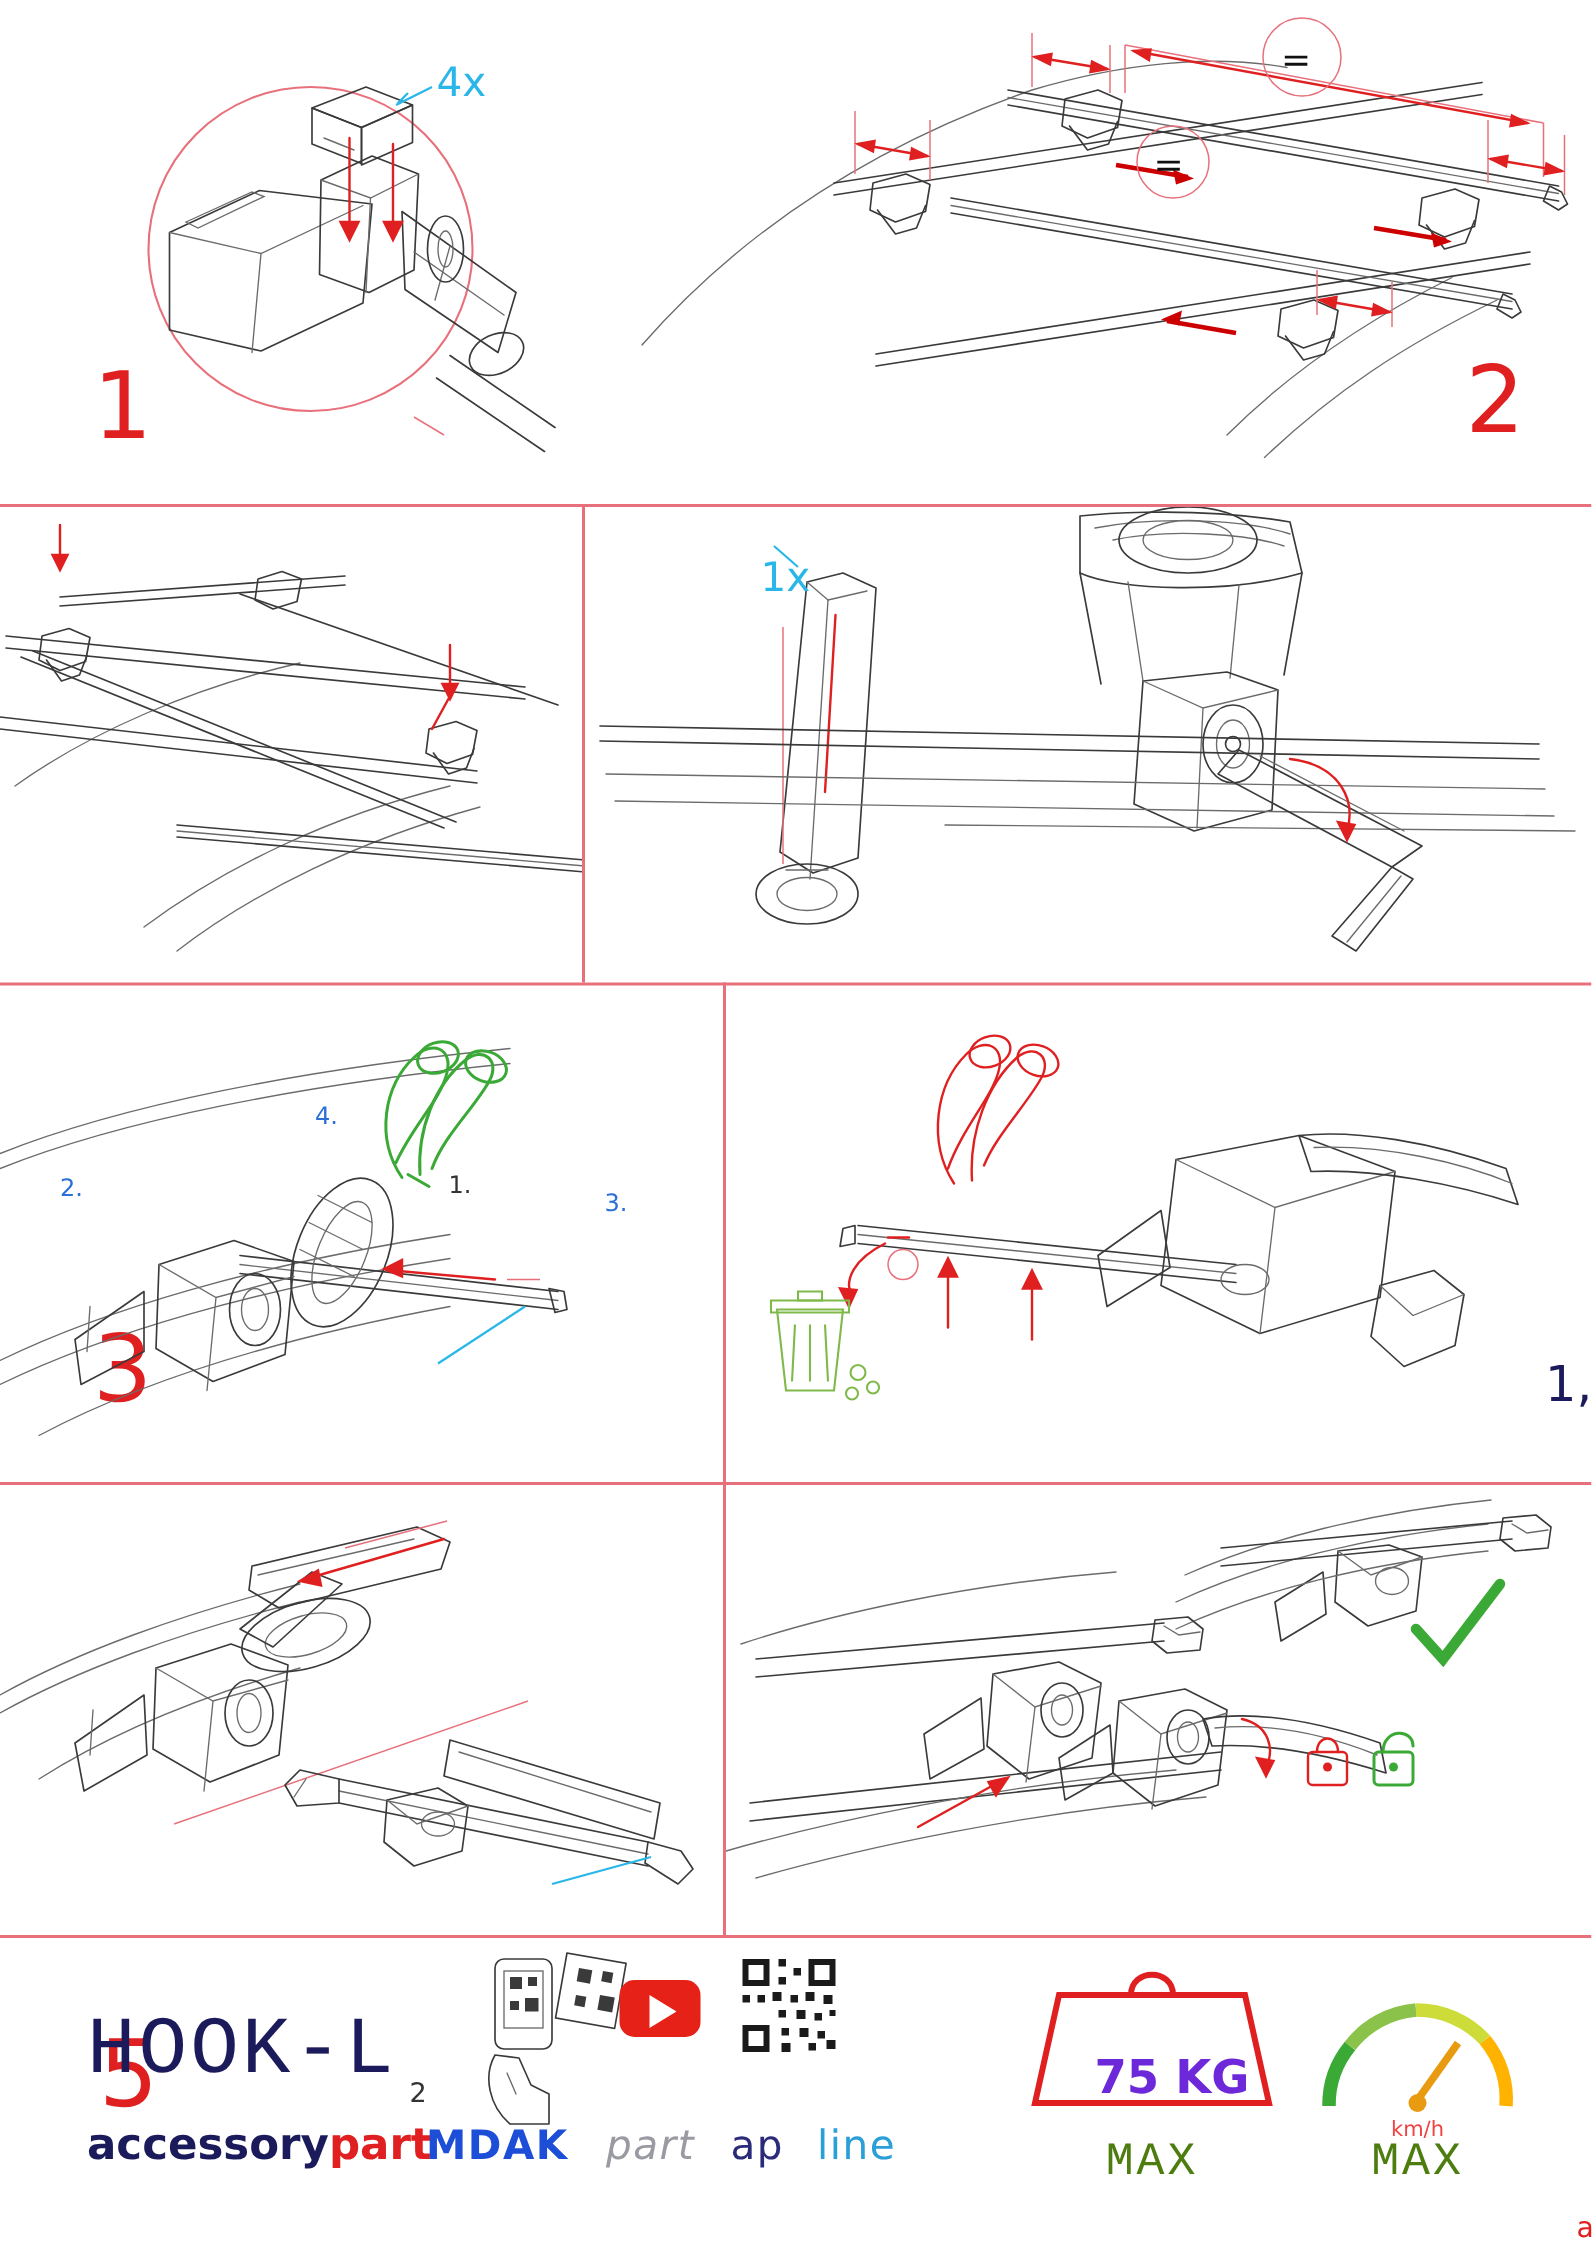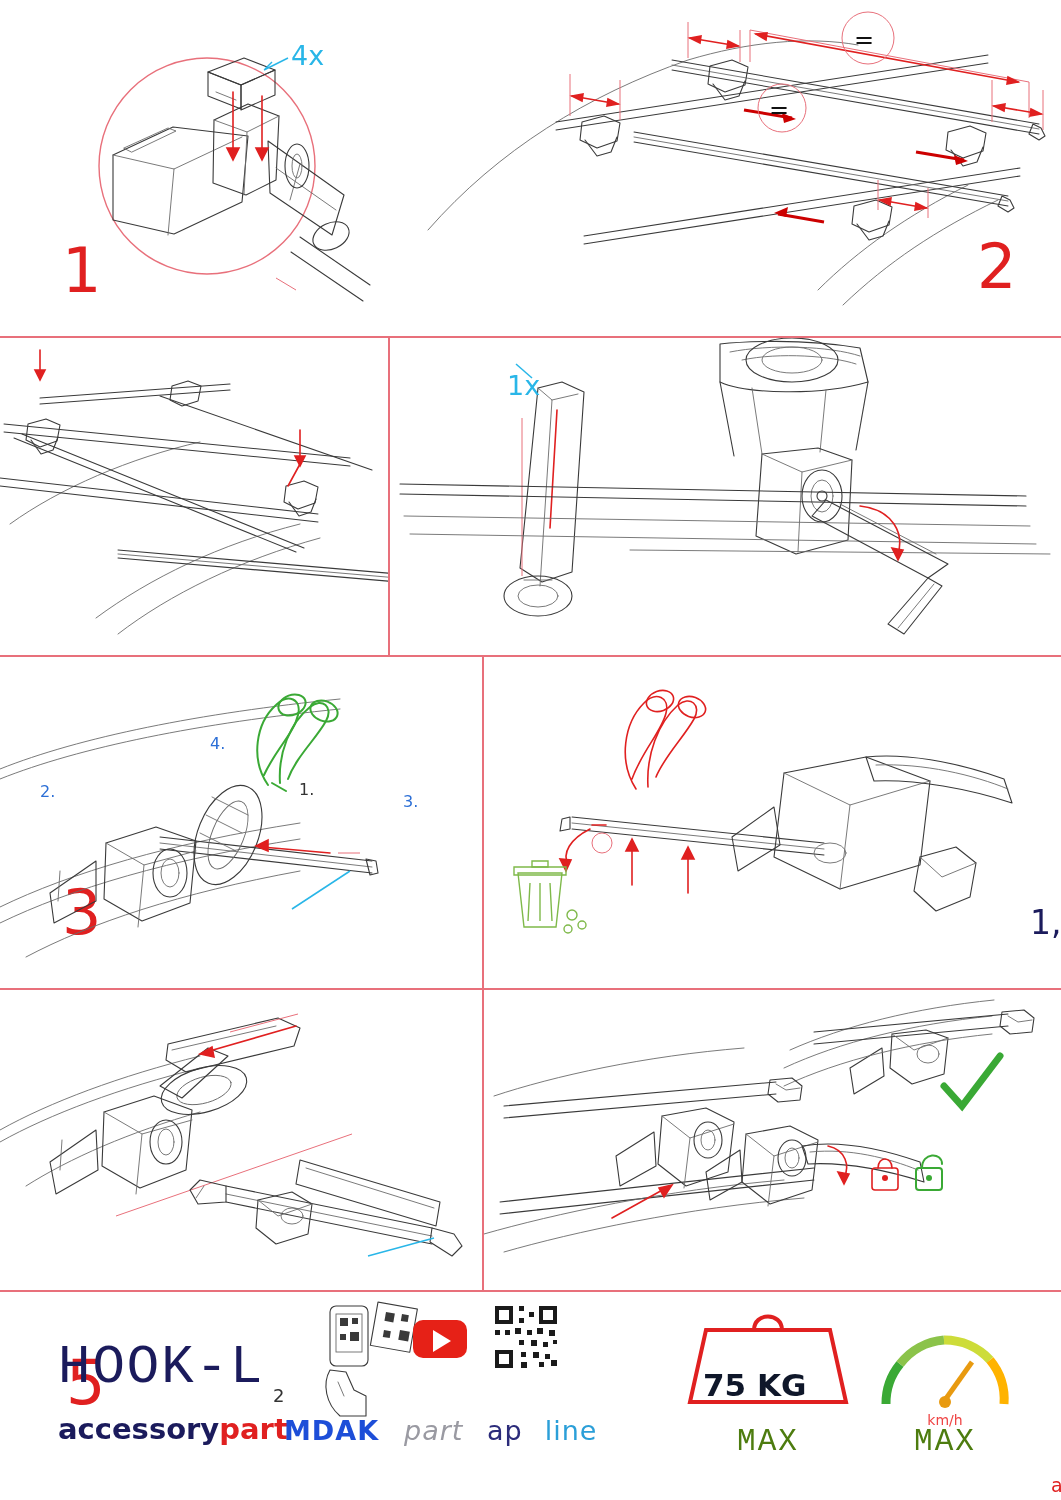--- a/index.html
+++ b/index.html
@@ -117,24 +117,24 @@
     font-family: Liberation Mono, monospace;
     font-size: 31px;
     color: #4d7c0f;
     letter-spacing: 2px;
   }
   .weight-val {
     position: absolute;
     left: 703px;
     top: 1367px;
     width: 130px;
-    text-align: left;
+    text-align: right;
     font-family: "DejaVu Sans", sans-serif;
     font-size: 31px;
-    color: #0f172a;
+    color: #6d28d9;
     font-weight: 700;
   }
   .speed-unit {
     position: absolute;
     left: 890px;
     top: 1412px;
     width: 110px;
     text-align: center;
     font-family: "DejaVu Sans", sans-serif;
     font-size: 14px;

